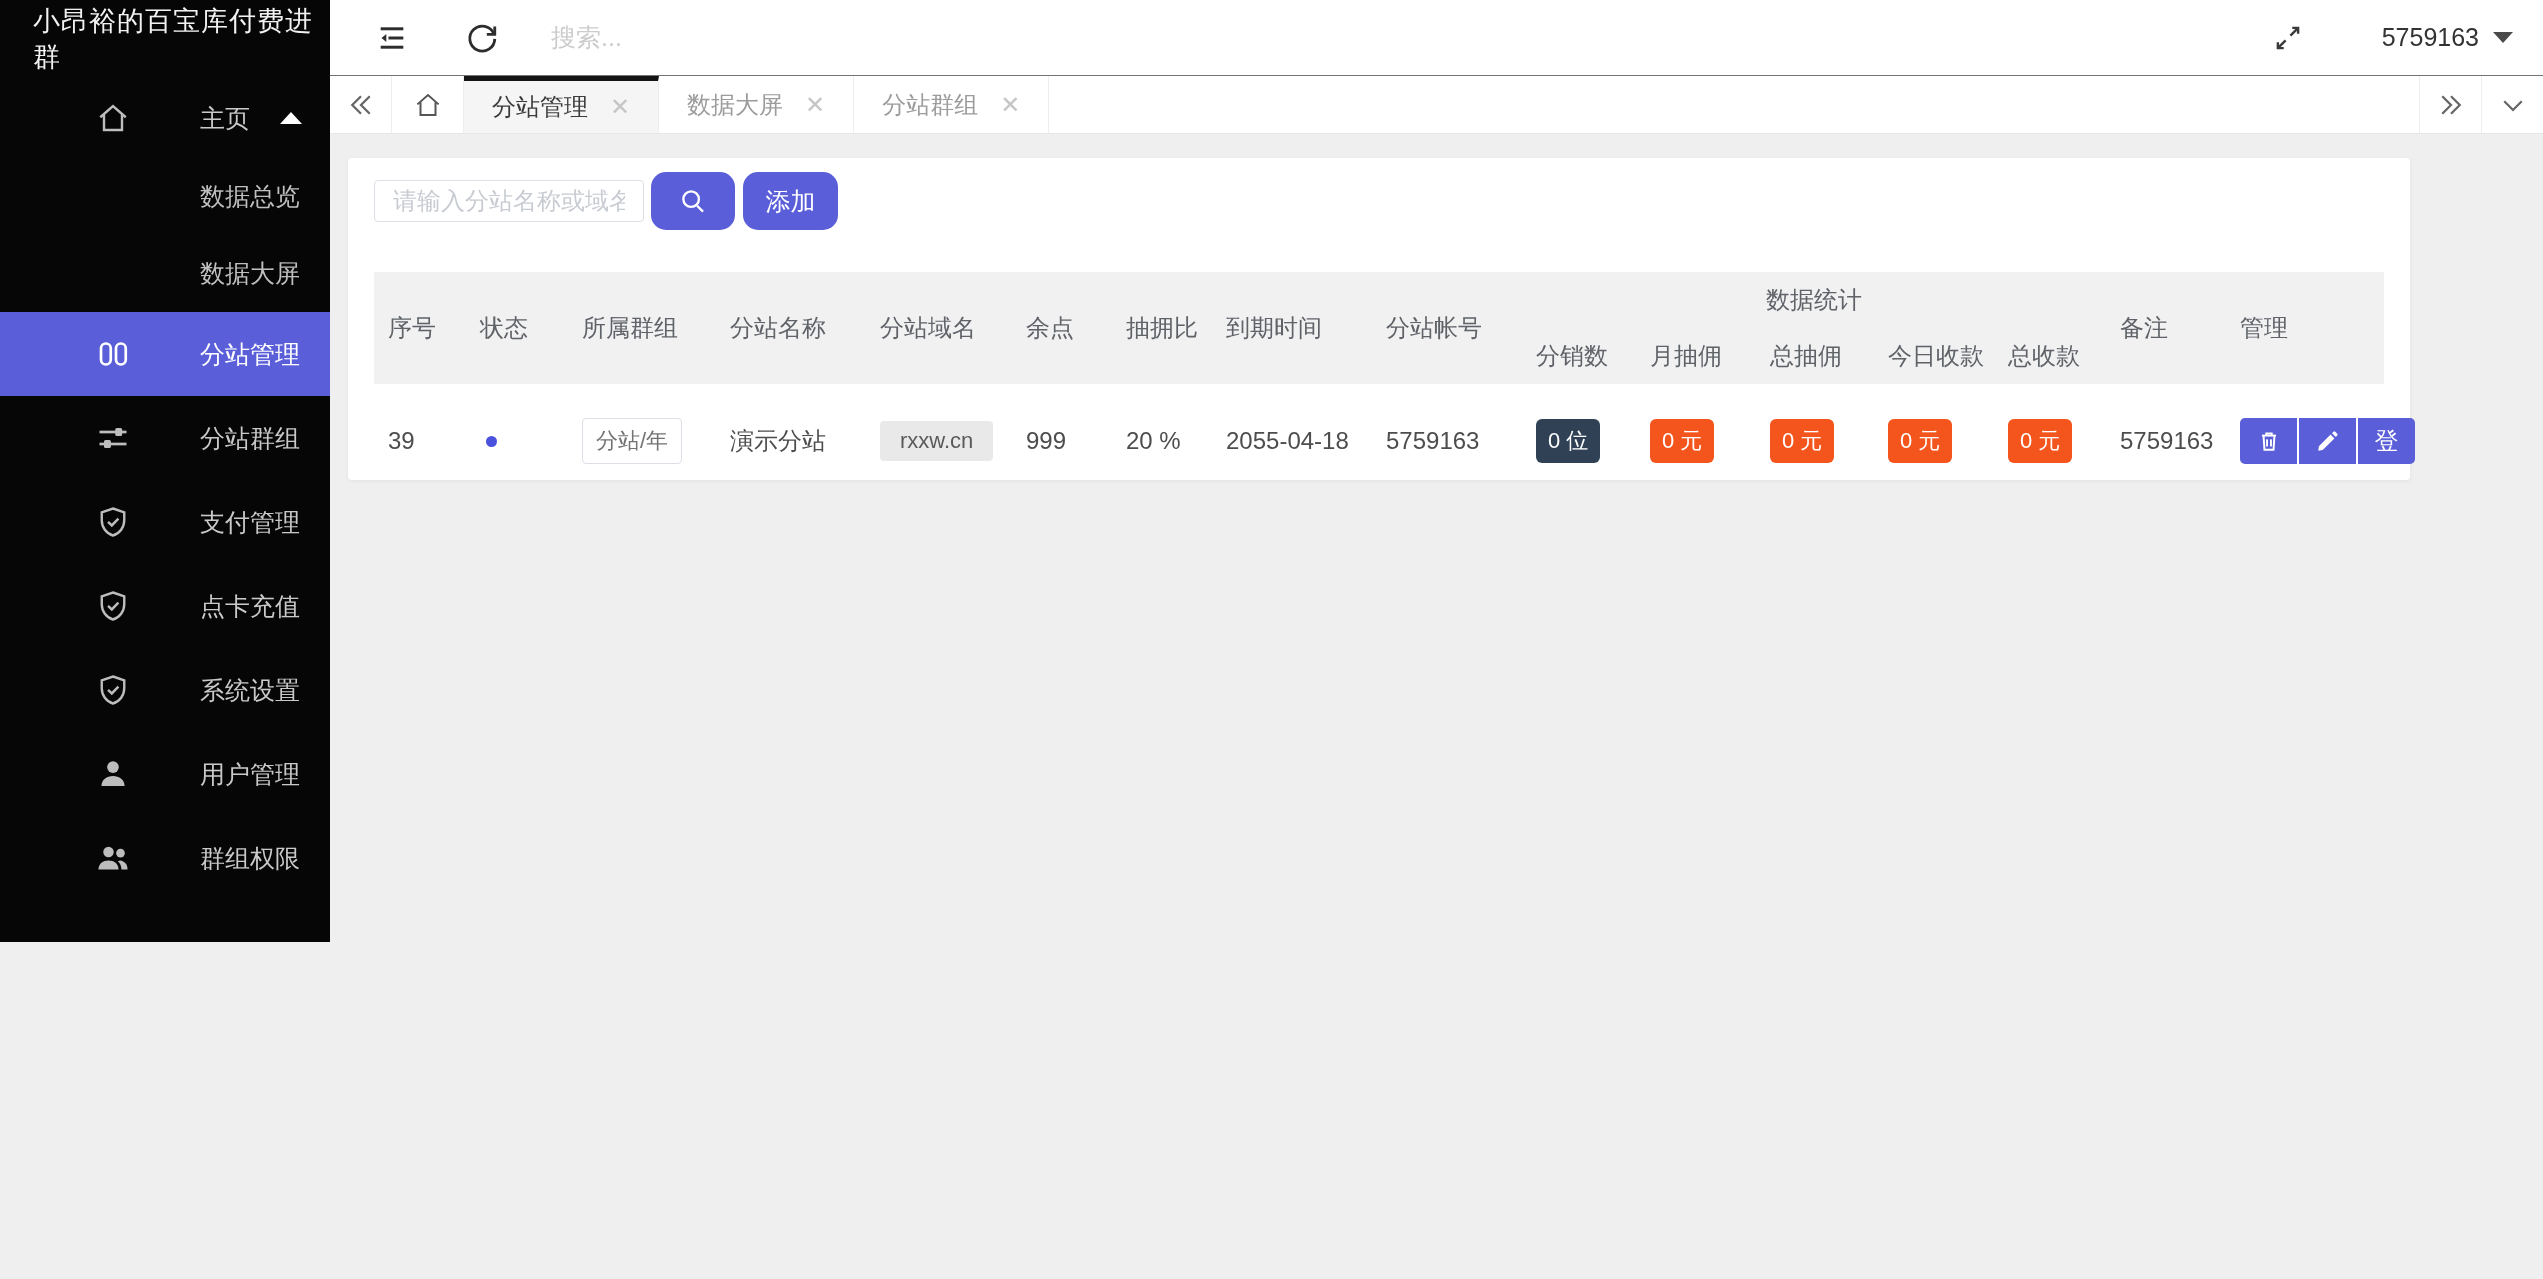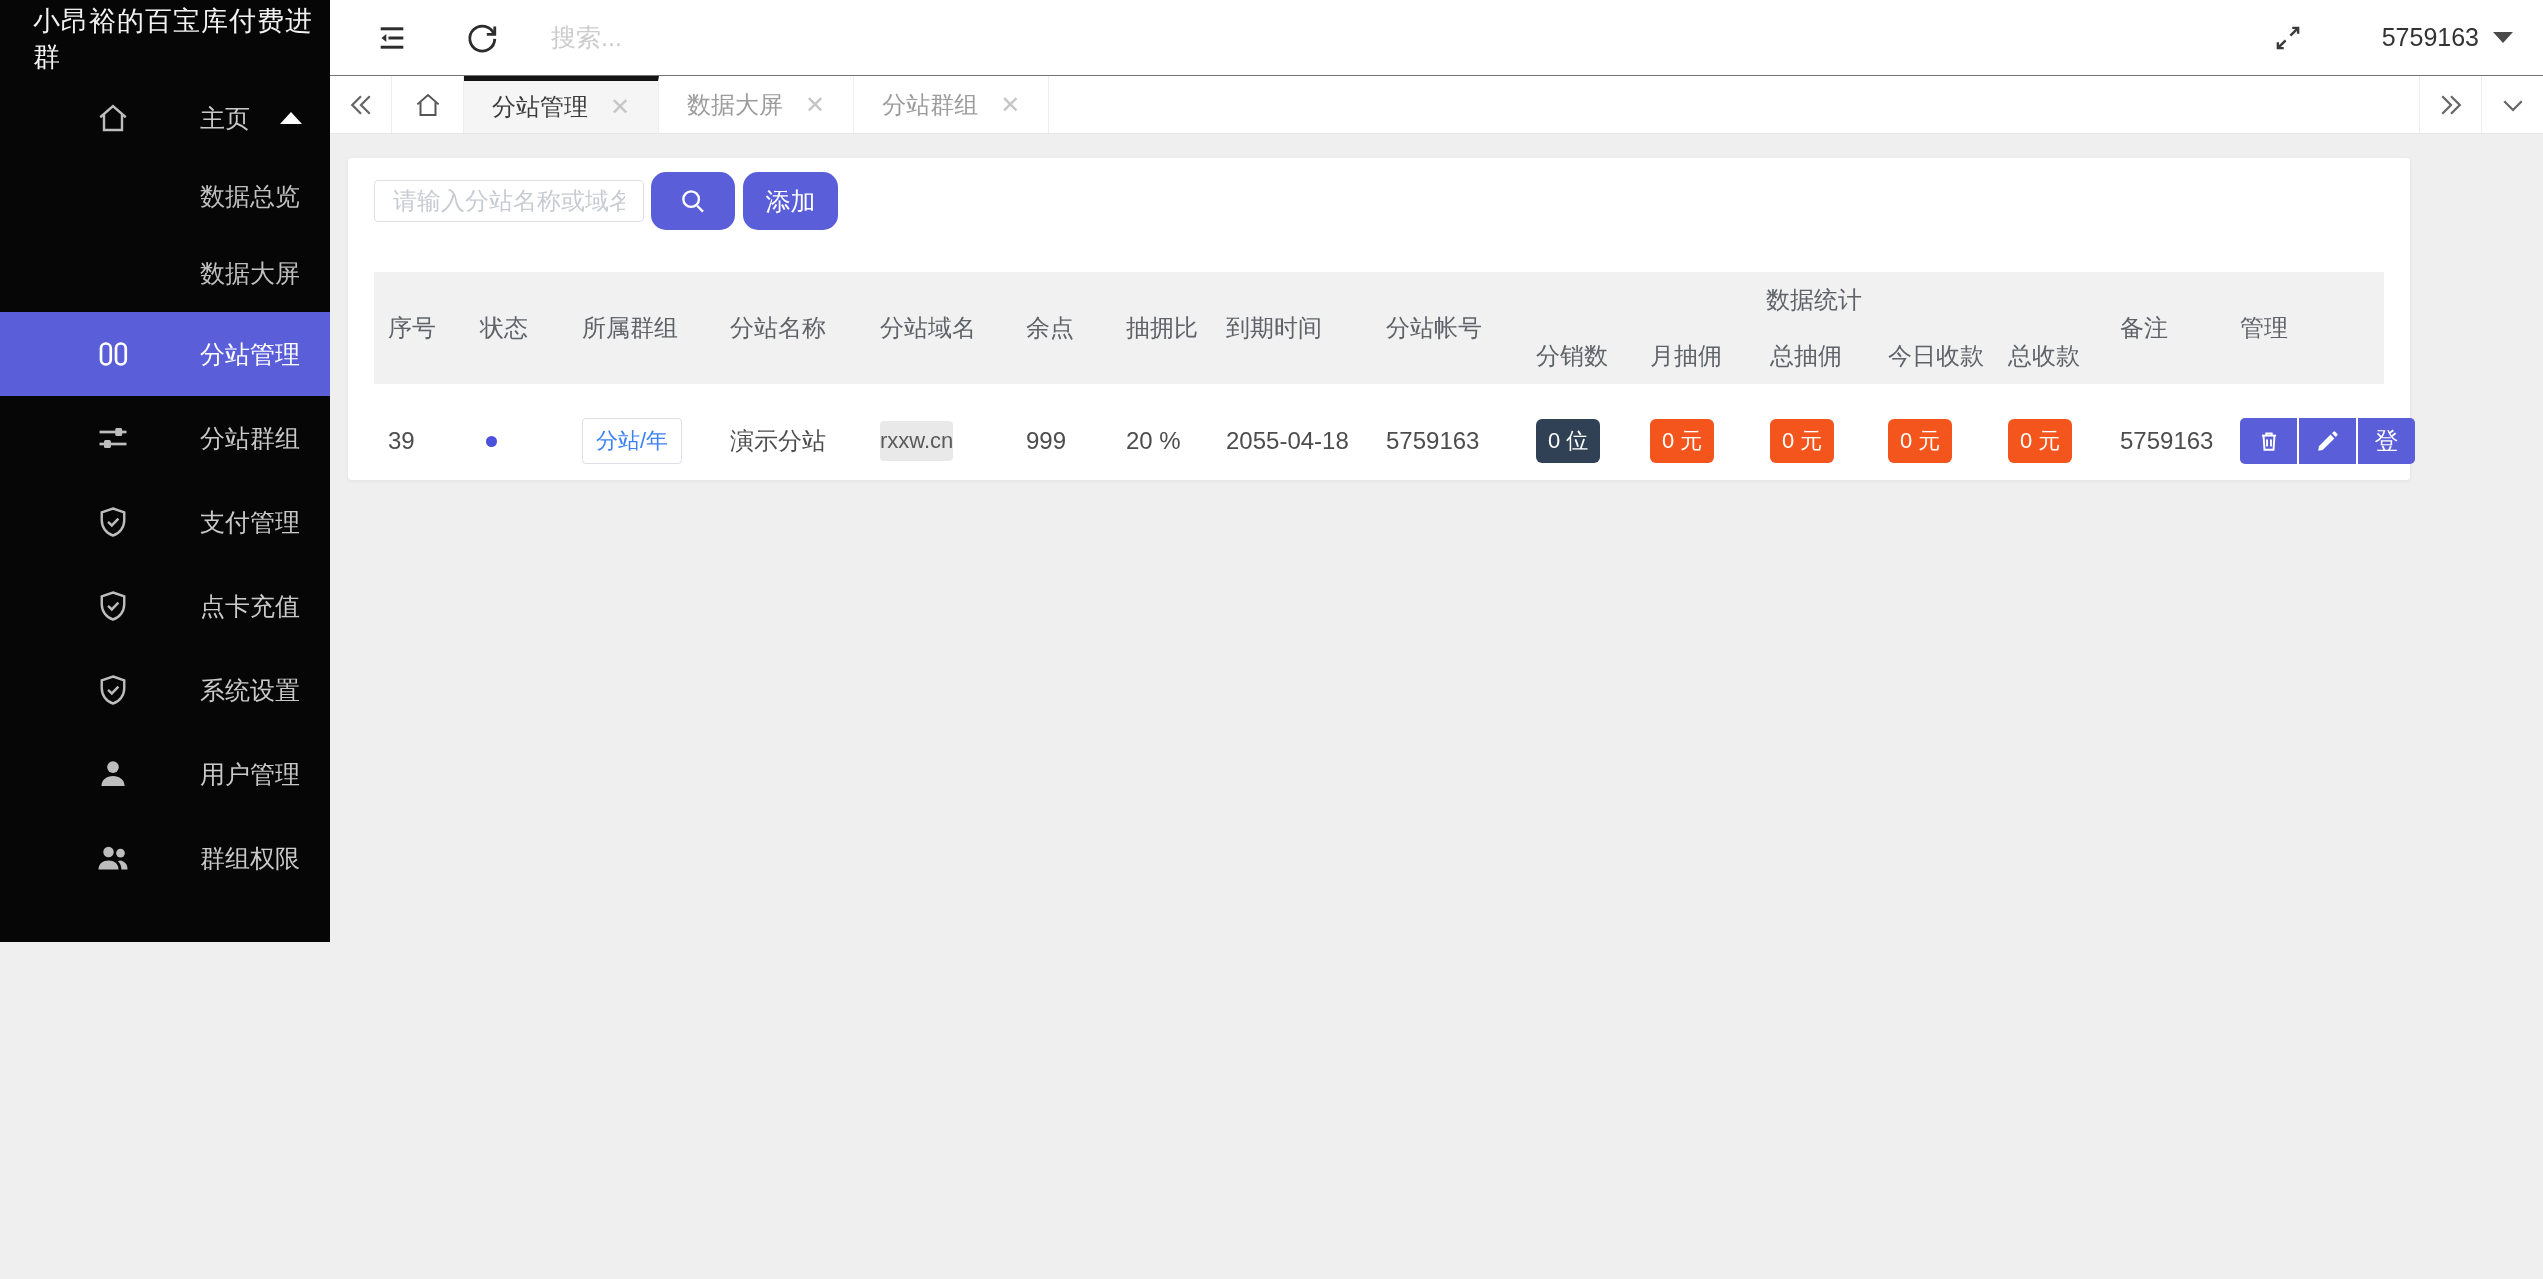--- a/index.html
+++ b/index.html
@@ -71,22 +71,22 @@
   .tgrid { display:grid;
     grid-template-columns:92px 102px 148px 150px 146px 100px 100px 160px 150px 114px 120px 118px 120px 112px 120px 1fr; }
   .thead { margin-top:42px; background:#f1f1f2; grid-template-rows:56px 56px; }
   .th { grid-row:1/3; display:flex; align-items:center; padding-left:14px;
     font-size:24px; color:#5f6368; font-weight:400; }
   .th.sub { grid-row:2; }
   .th.groupcell { grid-row:1; grid-column:10/15; justify-content:center; padding-left:0; }
   .trow { grid-template-rows:94px; background:#fff; }
   .td { display:flex; align-items:center; padding-left:14px; font-size:24px; color:#4d4d4d;margin-top:20px; }
   .dot { width:11px; height:11px; border-radius:50%; background:#4a51dd; margin-left:6px; }
-  .tag-outline { border:1px solid #dcdfe6; border-radius:4px; padding:7px 13px; font-size:22px; color:#3b82f6; background:#fff; }
-  .tag-gray { background:#e9e9e9; border-radius:4px; padding:7px 0; font-size:22px; color:#5a5a5a; }
+  .tag-outline { border:1px solid #dcdfe6; border-radius:4px; padding:7px 13px; font-size:22px; color:#737373; background:#fff; }
+  .tag-gray { background:#e9e9e9; border-radius:4px; padding:7px 20px; font-size:22px; color:#5a5a5a; }
   .badge { border-radius:6px; padding:7px 12px; font-size:22px; color:#fff; white-space:nowrap; }
   .badge-dark { background:#304156; }
   .badge-orange { background:#f4551c; }
   .actions { display:flex; gap:2px; }
   .abtn { width:57px; height:46px; background:#5a5ed8; border:none; display:flex;
     align-items:center; justify-content:center; cursor:pointer; color:#fff; }
   .abtn:first-child { border-radius:5px 0 0 5px; }
   .abtn:last-child { border-radius:0 5px 5px 0; font-size:24px; color:#fff; }
   .aicon { width:26px; height:26px; color:#fff; }
 </style>

